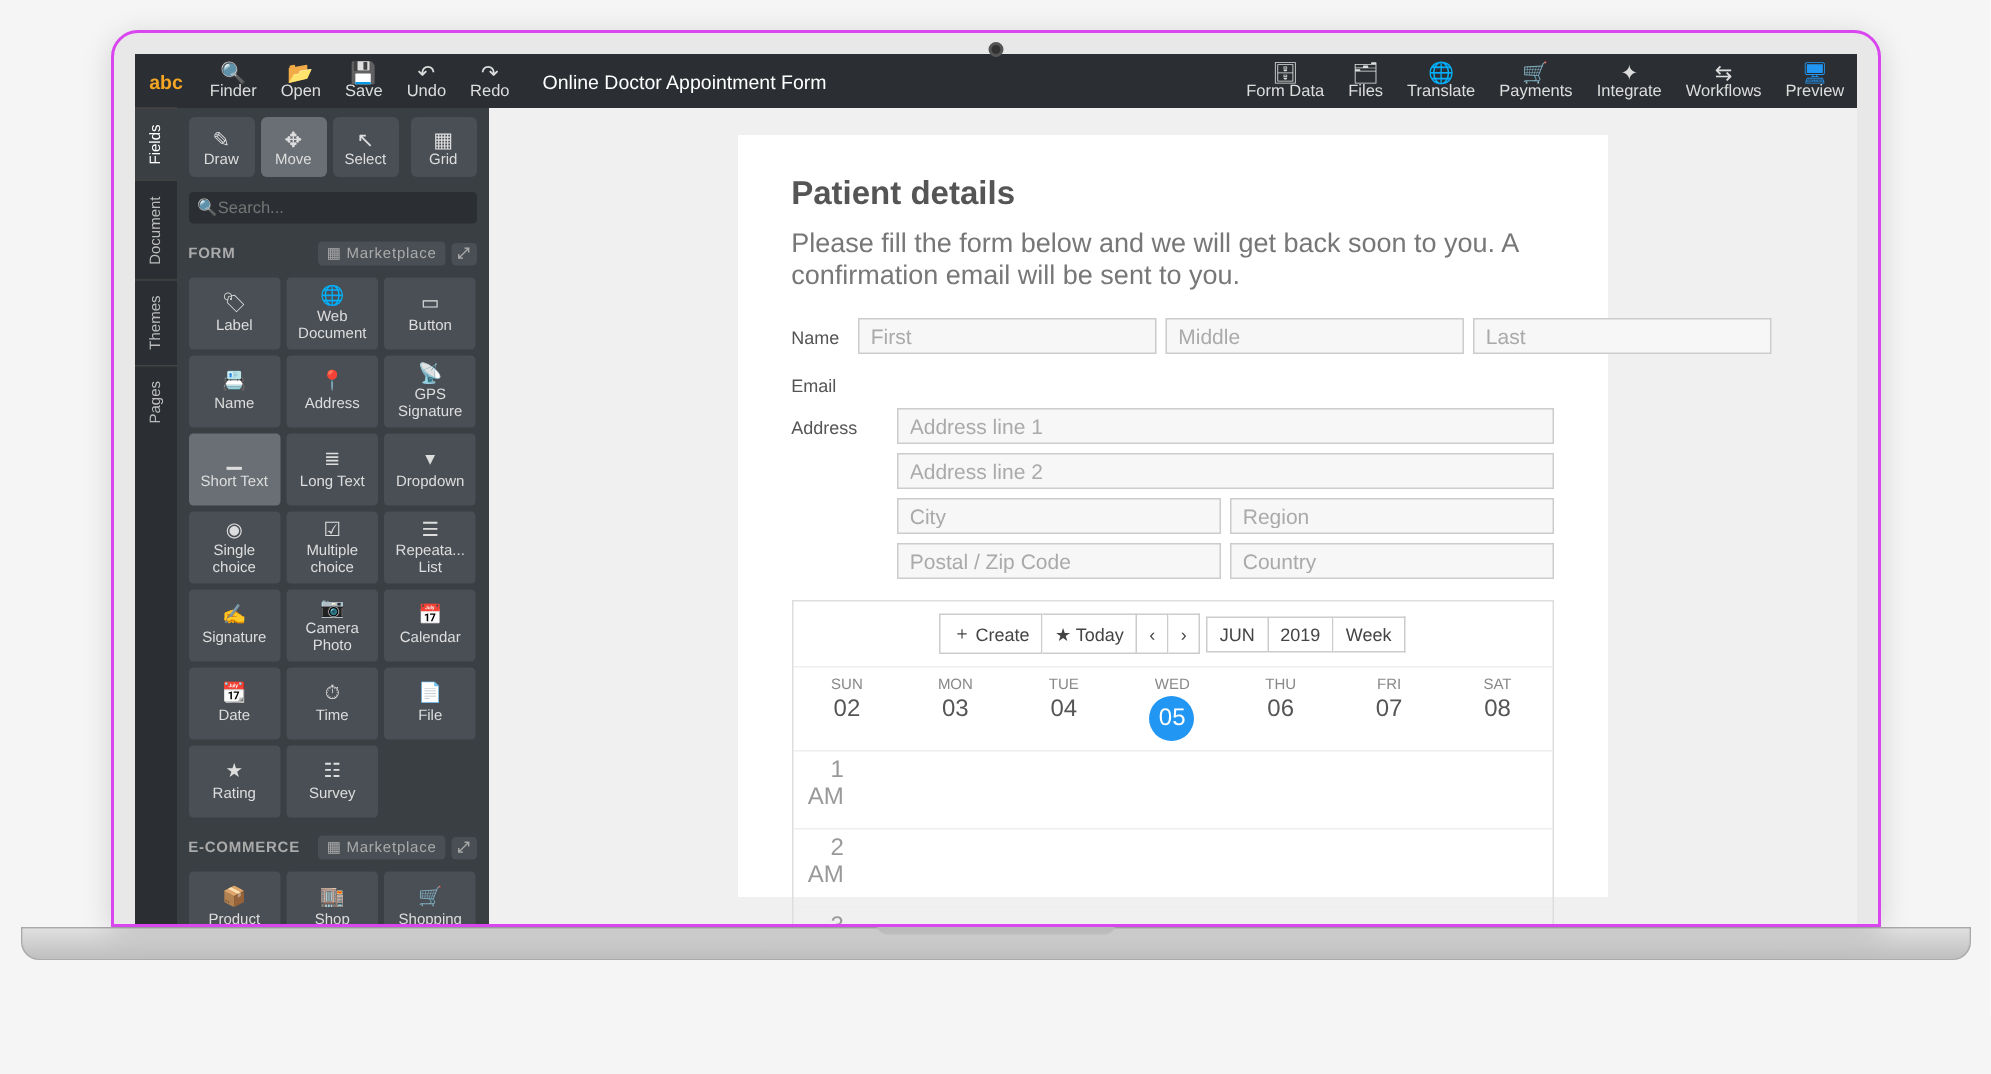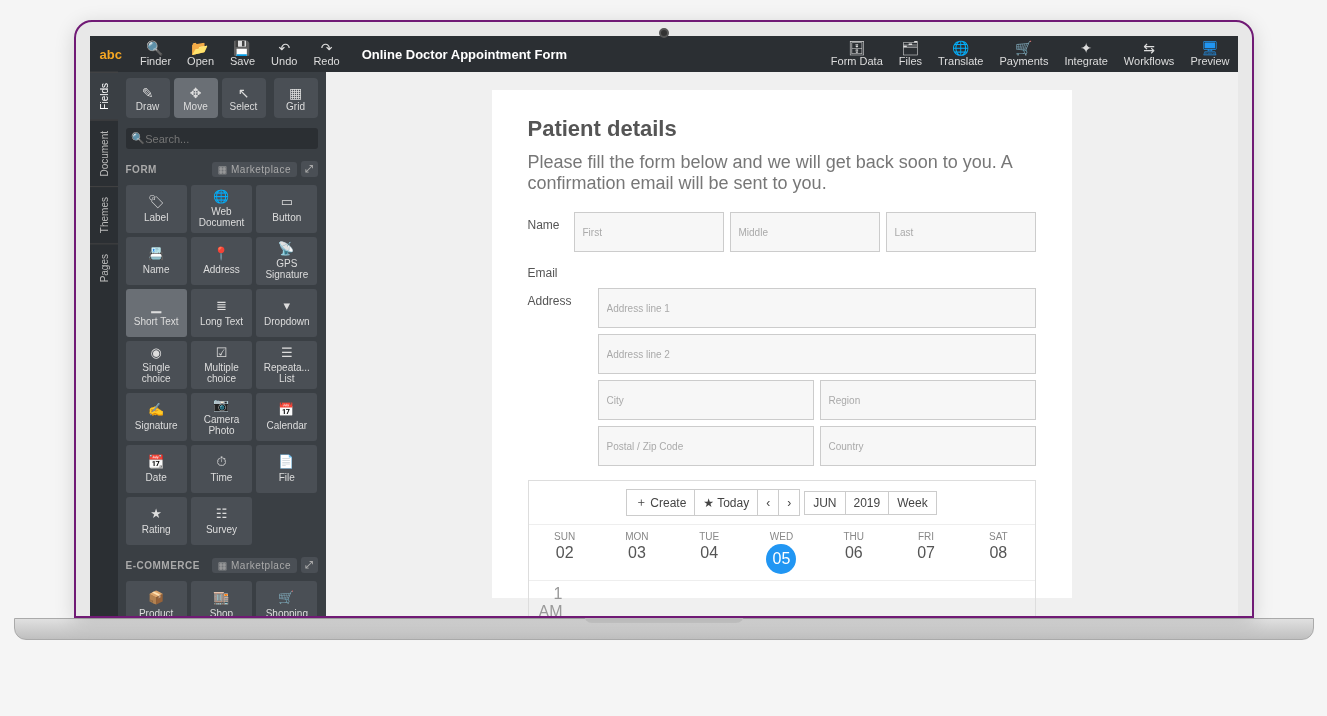--- a/index.html
+++ b/index.html
@@ -1,29 +1,29 @@
 <!DOCTYPE html>
 <html><head>
 <meta charset="utf-8">
 <style>
   * { box-sizing: border-box; margin: 0; padding: 0; }
   body { font-family: Arial, Helvetica, sans-serif; background: #f5f5f5; display:flex; justify-content:center; align-items:flex-start; padding:20px;}
-  .laptop-frame { width:1180px; background:#e8e8e8; border-radius:18px 18px 0 0; padding:14px 14px 0 14px; border:2px solid #701a75; box-shadow:0 4px 20px rgba(0,0,0,.15); position:relative;}
+  .laptop-frame { width:1180px; background:#e8e8e8; border-radius:18px 18px 0 0; padding:14px 14px 0 14px; border:2px solid #d946ef; box-shadow:0 4px 20px rgba(0,0,0,.15); position:relative;}
   .camera { width:10px; height:10px; background:#333; border-radius:50%; position:absolute; top:6px; left:50%; transform:translateX(-50%); border:2px solid #555;}
   .screen { width:100%; height:580px; background:#fff; overflow:hidden; display:flex; flex-direction:column;}
   .laptop-base { width:1300px; height:22px; background:linear-gradient(#e0e0e0,#bfbfbf); margin:0 auto; border-radius:0 0 12px 12px; border:1px solid #aaa;}
   .laptop-notch { width:160px; height:8px; background:#ccc; margin:-4px auto 0; border-radius:0 0 8px 8px;}
 
   
   .topbar { height:36px; background:#2b2f33; display:flex; align-items:center; color:#ddd; font-size:11px;}
   .logo { color:#f5a623; font-weight:bold; padding:0 10px; font-size:13px;}
   .top-btn { display:flex; flex-direction:column; align-items:center; justify-content:center; padding:0 8px; height:36px; cursor:pointer;}
   .top-btn .ic { font-size:14px; line-height:14px;}
   .top-btn.save .ic { color:#2196f3;}
-  .top-title { flex:0 0 auto; font-size:13px; font-weight:bold; color:#fff; padding:0 14px;}
+  .top-title { flex:0 0 auto; font-size:13px; font-weight:normal; color:#fff; padding:0 14px;}
   .top-spacer { flex:1;}
   .top-right { display:flex;}
   .top-right .top-btn.preview .ic { color:#2196f3;}
 
   
   .mainrow { flex:1; display:flex; min-height:0;}
   
   .vtabs { width:28px; background:#2b2f33; display:flex; flex-direction:column; color:#bbb; font-size:10px;}
   .vtab { writing-mode:vertical-rl; transform:rotate(180deg); padding:10px 0; text-align:center; border-bottom:1px solid #444; cursor:pointer; display:flex; align-items:center; justify-content:center; gap:4px;}
   .vtab.active { background:#3a3f44; color:#fff;}
@@ -50,21 +50,21 @@
 
   
   .canvas-wrap { flex:1; background:#f0f0f0; overflow:auto; display:flex; justify-content:center; padding:18px 24px;}
   .form-card { width:580px; background:#fff; padding:26px 36px; }
   .form-title { font-size:22px; font-weight:600; color:#555; margin-bottom:10px;}
   .form-sub { font-size:18px; color:#777; margin-bottom:18px;}
   .frow { display:flex; align-items:flex-start; margin-bottom:8px; gap:12px;}
   .flabel { width:58px; font-size:12px; color:#555; padding-top:6px;}
   .finputs { flex:1; display:flex; flex-direction:column; gap:6px;}
   .inline { display:flex; gap:6px;}
-  .inp { flex:1; height:40px; border:1px solid #ccc; background:#f7f7f7; font-size:10px; padding:0 8px; color:#888;}
+  .inp { flex:1; height:24px; border:1px solid #ccc; background:#f7f7f7; font-size:14px; padding:0 8px; color:#888;}
   .inp::placeholder { color:#aaa;}
 
   
   .cal { margin-top:14px; border:1px solid #ddd;}
   .cal-toolbar { display:flex; justify-content:center; align-items:center; gap:0; padding:8px 0; font-size:12px;}
   .cal-btn { border:1px solid #ccc; padding:4px 8px; background:#fff; cursor:pointer; font-size:12px; color:#444; display:inline-flex; align-items:center; gap:3px;}
   .cal-btn + .cal-btn { border-left:none;}
   .cal-group { display:inline-flex; margin:0 2px;}
   .cal-days { display:grid; grid-template-columns:repeat(7,1fr); border-top:1px solid #eee; border-bottom:1px solid #eee;}
   .cal-day { text-align:center; padding:6px 0;}

